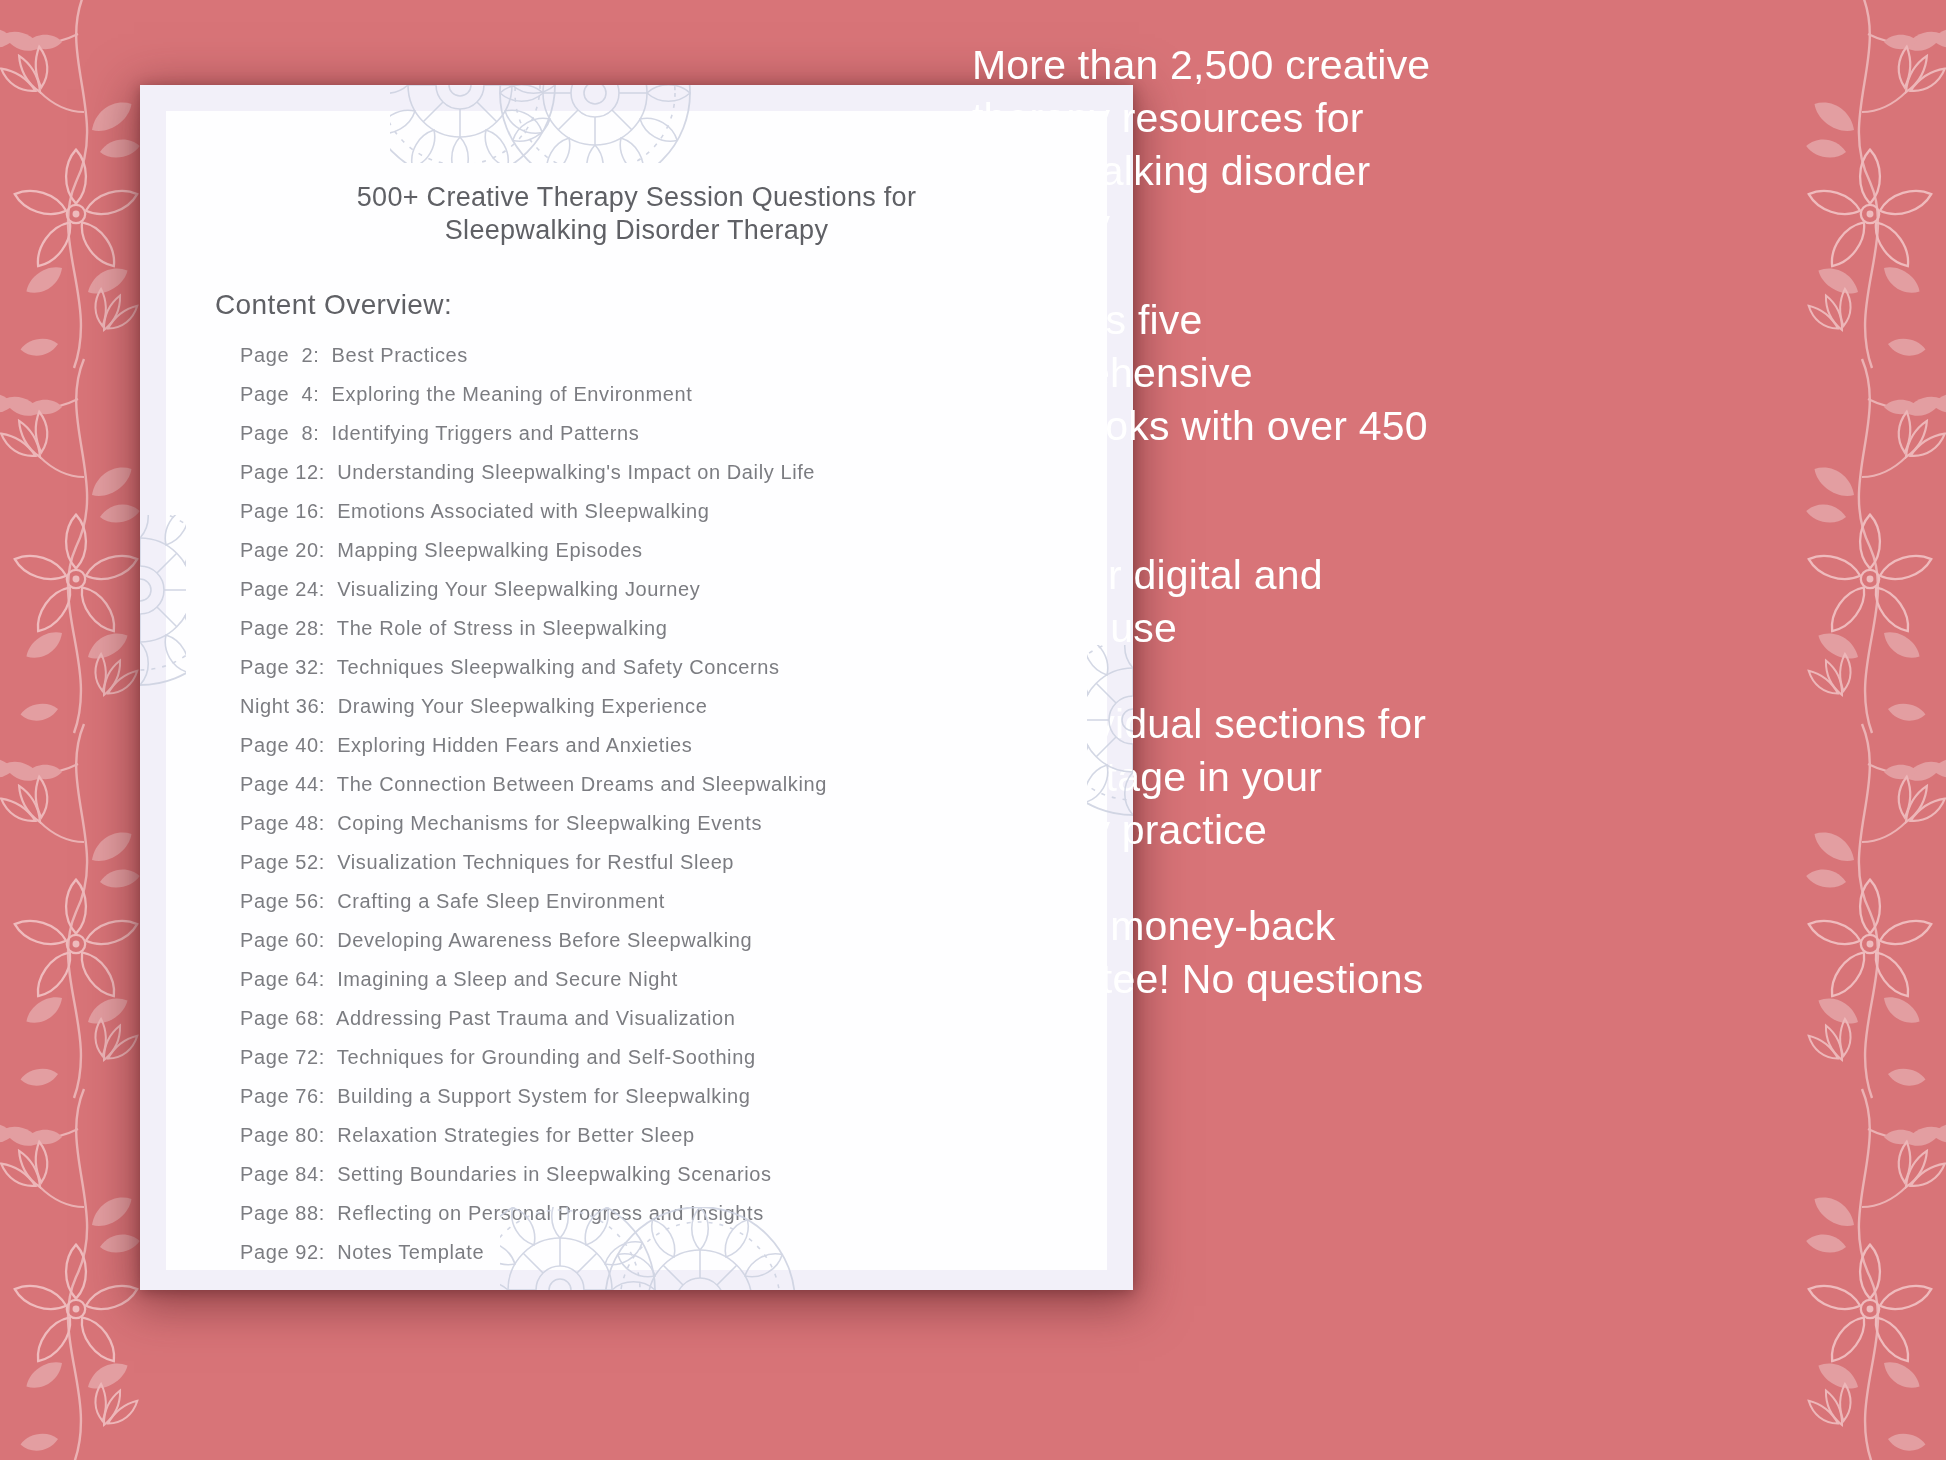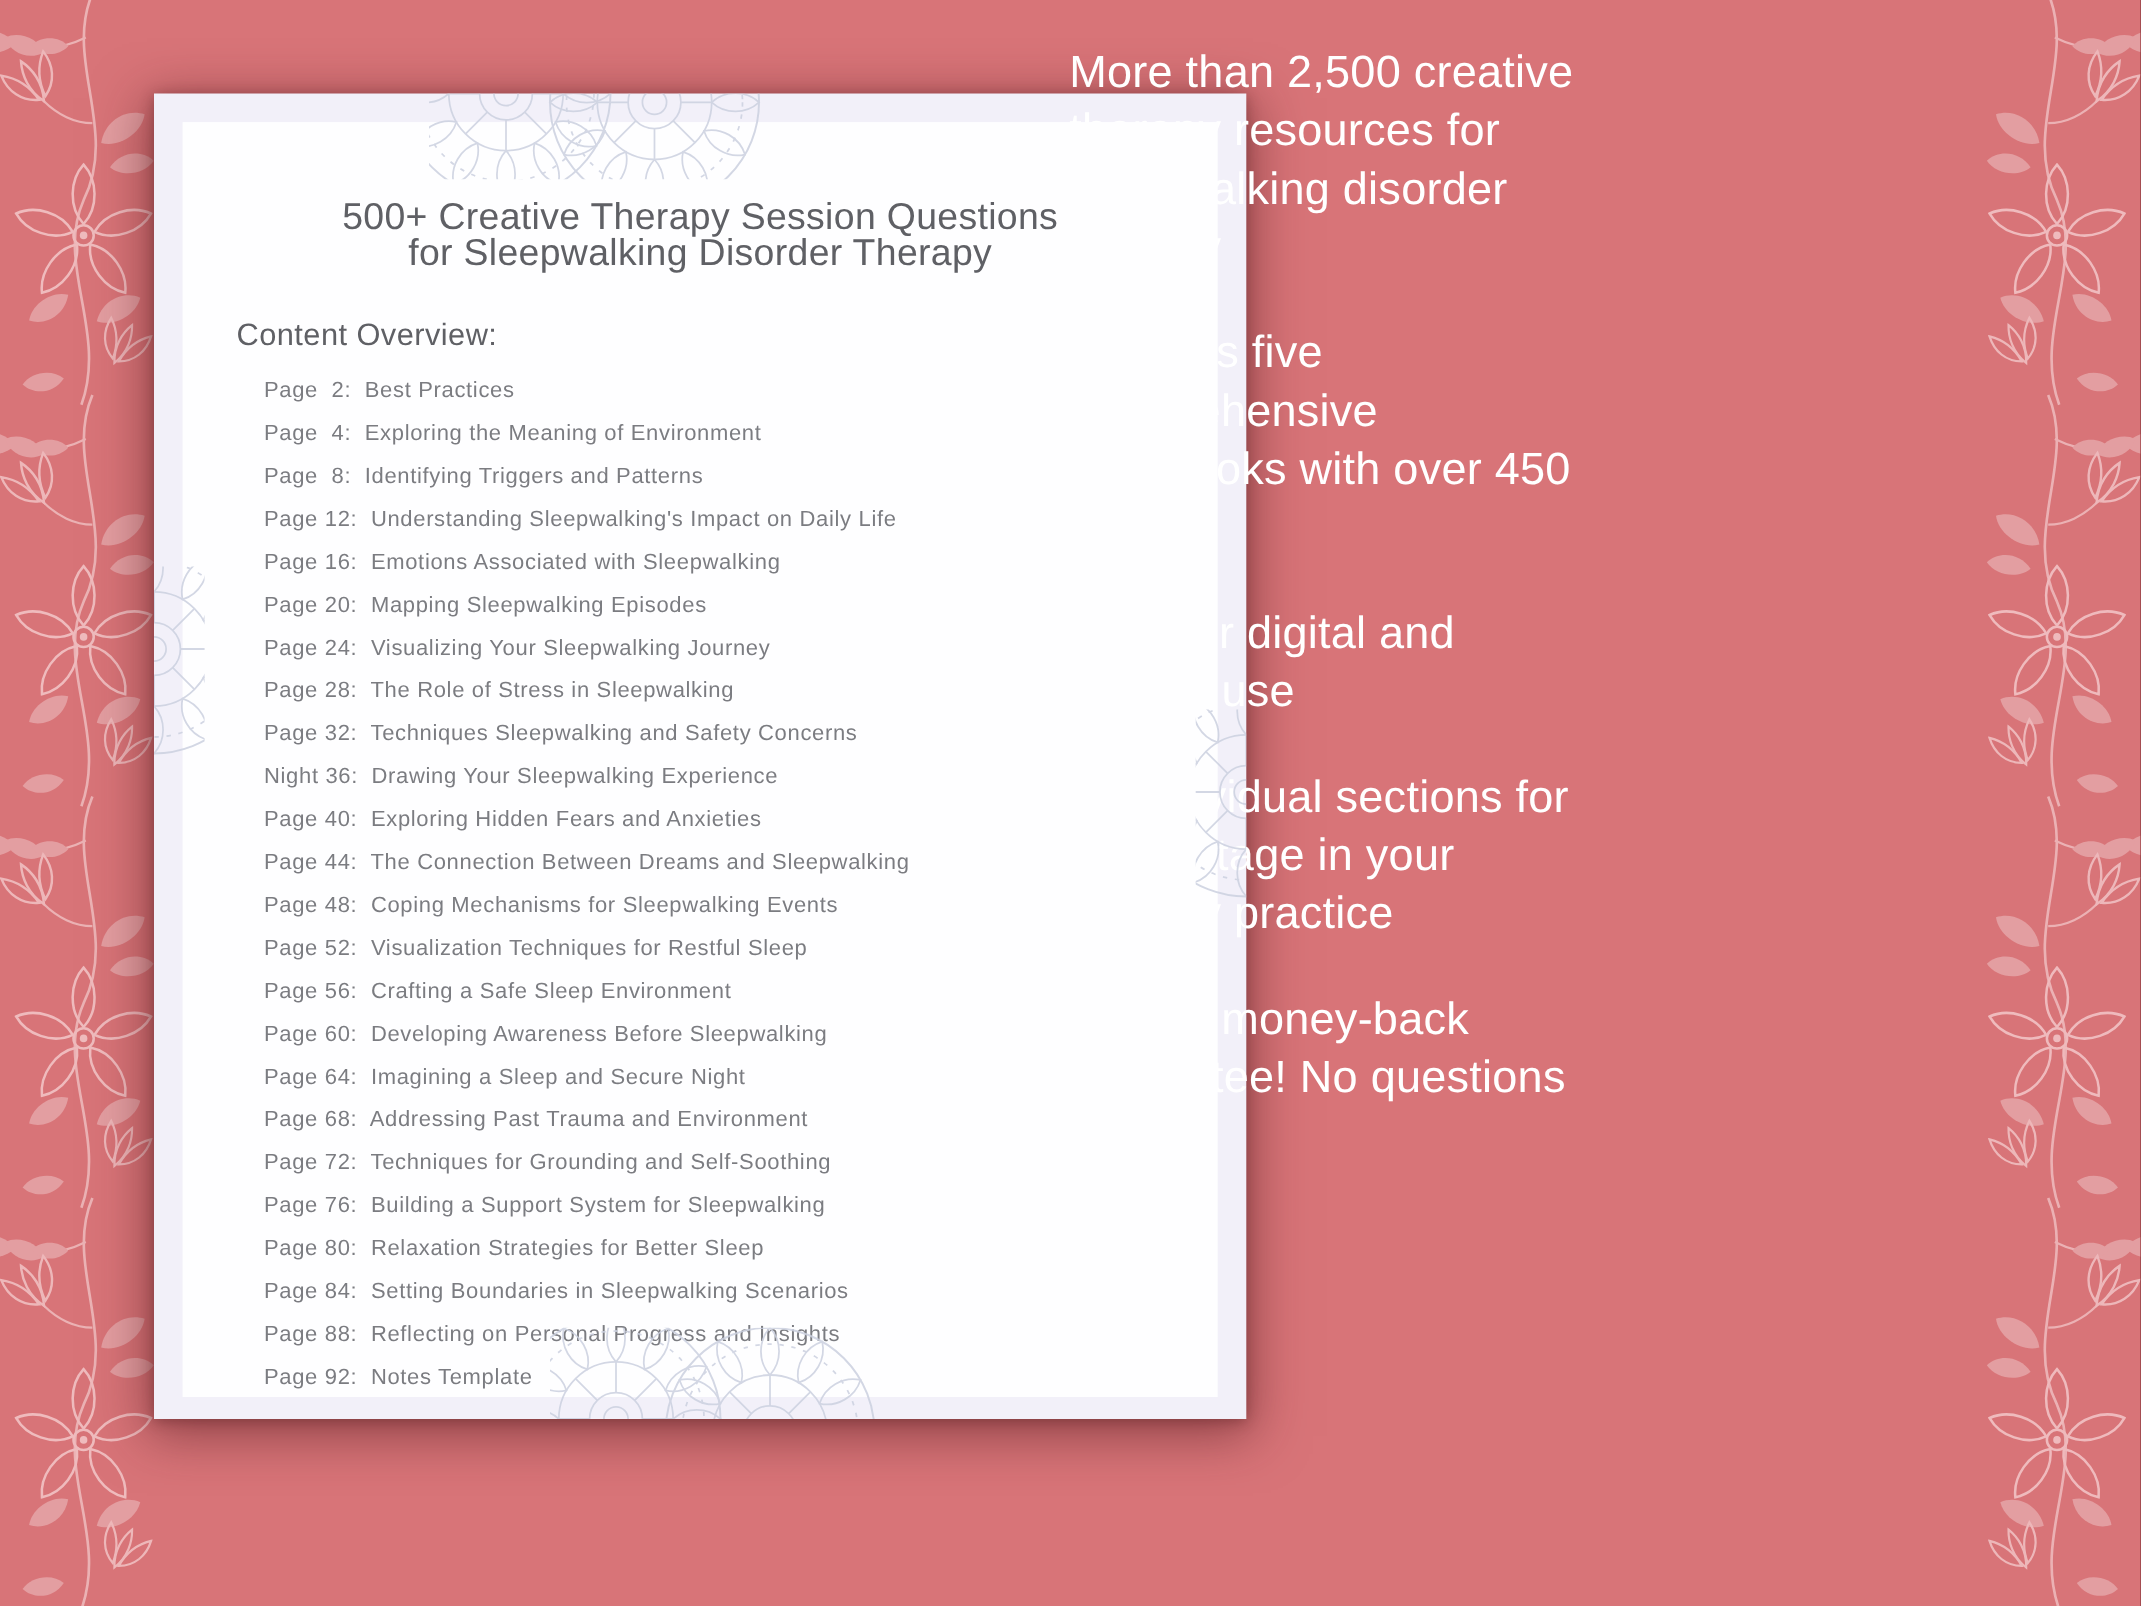--- a/index.html
+++ b/index.html
@@ -20,21 +20,21 @@
   }
   .page{
     position:absolute;left:26px;right:26px;top:26px;bottom:20px;
     background:#fefeff;z-index:1;
   }
   .mandala-clip{position:absolute;overflow:hidden;z-index:2;pointer-events:none;opacity:.85;}
   .mandala-clip svg{position:absolute;}
   
   .doc-title{
     position:absolute;top:70px;left:0;right:0;margin:0 auto;max-width:660px;
-    text-align:center;font-size:34px;line-height:33px;font-weight:400;
+    text-align:center;font-size:27px;line-height:33px;font-weight:400;
     letter-spacing:.3px;color:#5f6065;
   }
   .overview-heading{
     position:absolute;top:180px;left:49px;font-size:28px;line-height:28px;
     letter-spacing:.4px;color:#5f6065;
   }
   .toc{position:absolute;top:225px;left:74px;right:30px;}
   .toc-item{
     white-space:pre;font-size:20px;line-height:39px;letter-spacing:.6px;color:#7b7c81;
   }
@@ -144,21 +144,21 @@
           <div class="toc-item">Page 28:  The Role of Stress in Sleepwalking</div>
           <div class="toc-item">Page 32:  Techniques Sleepwalking and Safety Concerns</div>
           <div class="toc-item">Night 36:  Drawing Your Sleepwalking Experience</div>
           <div class="toc-item">Page 40:  Exploring Hidden Fears and Anxieties</div>
           <div class="toc-item">Page 44:  The Connection Between Dreams and Sleepwalking</div>
           <div class="toc-item">Page 48:  Coping Mechanisms for Sleepwalking Events</div>
           <div class="toc-item">Page 52:  Visualization Techniques for Restful Sleep</div>
           <div class="toc-item">Page 56:  Crafting a Safe Sleep Environment</div>
           <div class="toc-item">Page 60:  Developing Awareness Before Sleepwalking</div>
           <div class="toc-item">Page 64:  Imagining a Sleep and Secure Night</div>
-          <div class="toc-item">Page 68:  Addressing Past Trauma and Environment</div>
+          <div class="toc-item">Page 68:  Addressing Past Trauma and Visualization</div>
           <div class="toc-item">Page 72:  Techniques for Grounding and Self-Soothing</div>
           <div class="toc-item">Page 76:  Building a Support System for Sleepwalking</div>
           <div class="toc-item">Page 80:  Relaxation Strategies for Better Sleep</div>
           <div class="toc-item">Page 84:  Setting Boundaries in Sleepwalking Scenarios</div>
           <div class="toc-item">Page 88:  Reflecting on Personal Progress and Insights</div>
           <div class="toc-item">Page 92:  Notes Template</div>
         </div>
     </div>
 
     <div class="mandala-clip" style="left:250px;top:0;width:560px;height:78px">

